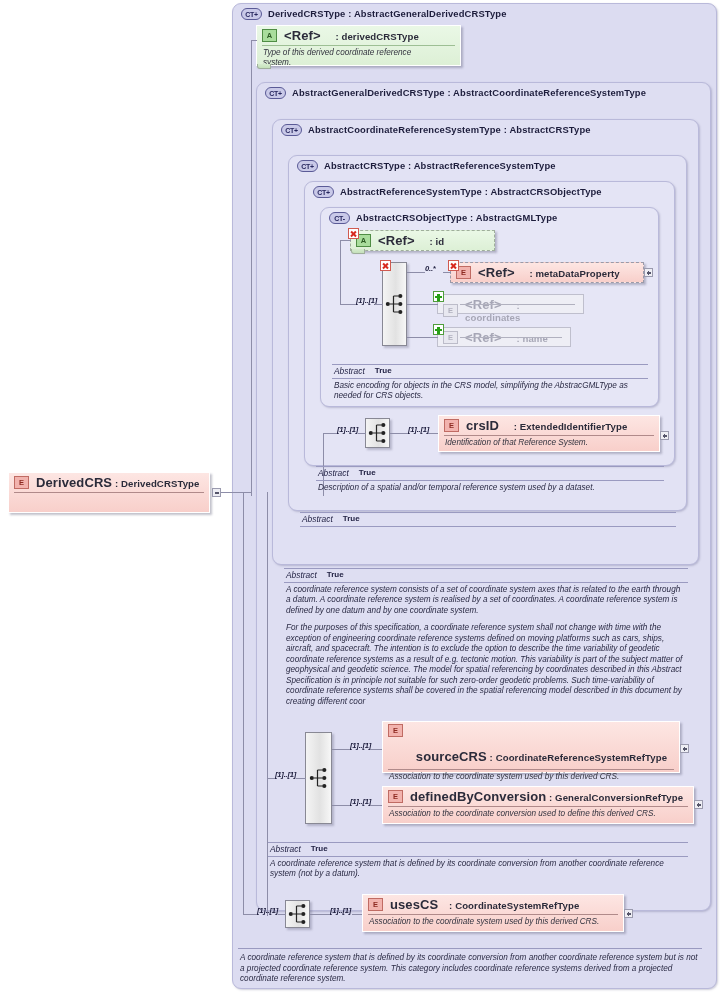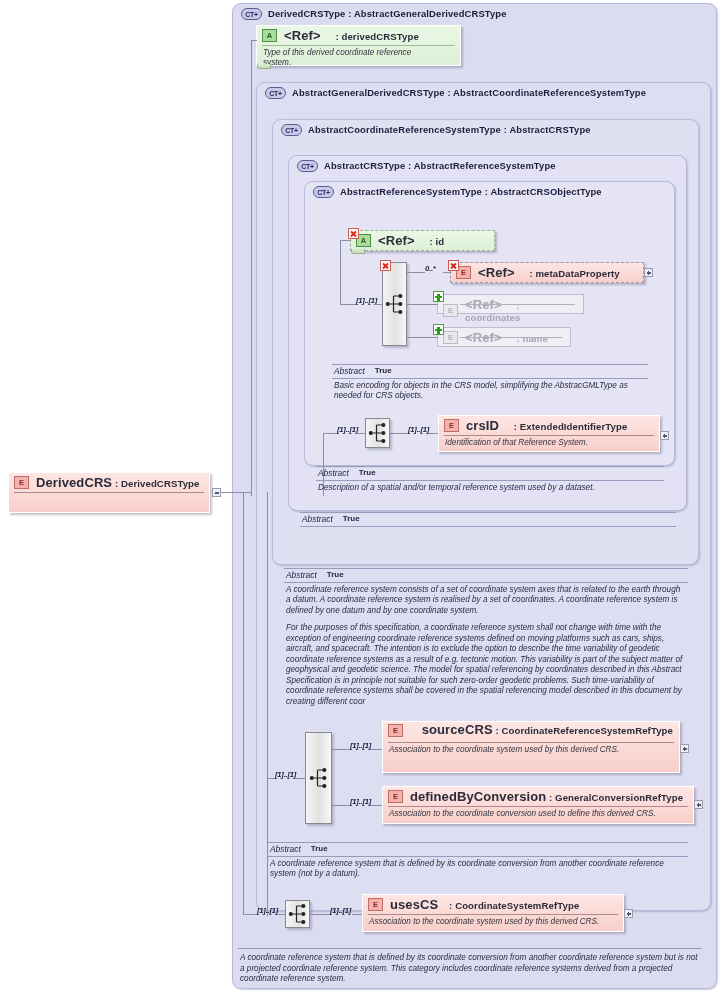--- a/index.html
+++ b/index.html
@@ -219,20 +219,28 @@
 
   <div class="ct-panel lvl5" style="left:304px;top:181px;width:371px;height:285px;">
     <div class="ct-head">
       <div class="ct-badge">CT+</div>
       <div class="ct-title">
         <span>AbstractReferenceSystemType</span><span> : </span><span>AbstractCRSObjectType</span>
       </div>
     </div>
   </div>
 
+  <div class="ct-panel lvl6" style="left:320px;top:207px;width:339px;height:200px;">
+    <div class="ct-head">
+      <div class="ct-badge">CT-</div>
+      <div class="ct-title">
+        <span>AbstractCRSObjectType</span><span> : </span><span>AbstractGMLType</span>
+      </div>
+    </div>
+  </div>
 
   <div class="node elem" style="left:8px;top:472px;width:202px;height:41px;">
     <div class="nrow">
       <div class="nbadge">E</div>
       <div>
         <span class="nname">DerivedCRS</span><span class="ntype"> : </span><span class="ntype">DerivedCRSType</span>
       </div>
     </div>
     <div class="nsep"></div>
   </div>
@@ -416,21 +424,21 @@
   <div class="line h" style="left:267px;top:778px;width:8px;"></div>
   <div class="line v" style="left:267px;top:492px;height:424px;"></div>
   <div class="line h" style="left:296px;top:778px;width:10px;"></div>
 
   <div class="card" style="left:350px;top:741px;">[1]..[1]</div>
   <div class="line h" style="left:332px;top:749px;width:18px;"></div>
   <div class="line h" style="left:370px;top:749px;width:12px;"></div>
   <div class="node elem" style="left:382px;top:721px;width:298px;height:52px;">
     <div class="nrow" style="align-items:flex-start;">
       <div class="nbadge">E</div>
-      <div style="line-height:12px;text-align:right;flex:1;">
+      <div style="line-height:12px;text-align:center;flex:1;margin-top:27px;">
         <span class="nname">sourceCRS</span><span class="ntype"> : </span><span class="ntype">CoordinateReferenceSystemRefType</span>
       </div>
     </div>
     <div class="nsep" style="margin-top:3px;"></div>
     <div class="ndoc">Association to the coordinate system used by this derived CRS.</div>
   </div>
   <div class="expander plus" style="left:680px;top:744px;"></div>
 
   <div class="card" style="left:350px;top:797px;">[1]..[1]</div>
   <div class="line h" style="left:332px;top:805px;width:18px;"></div>

